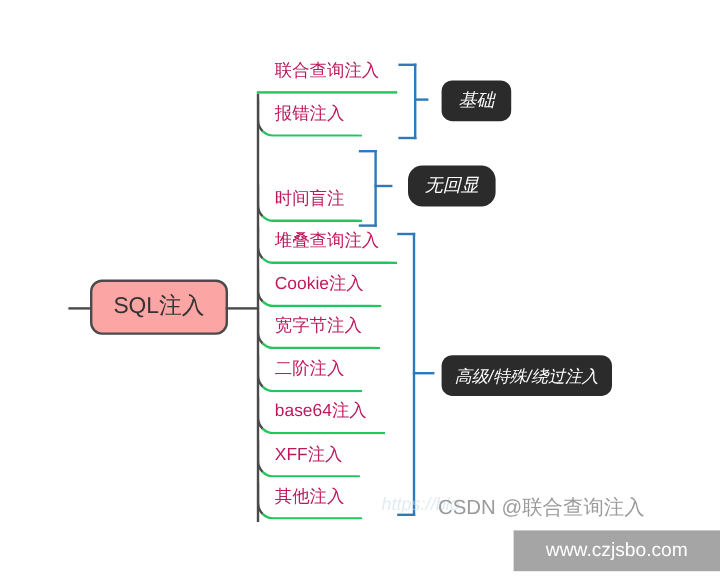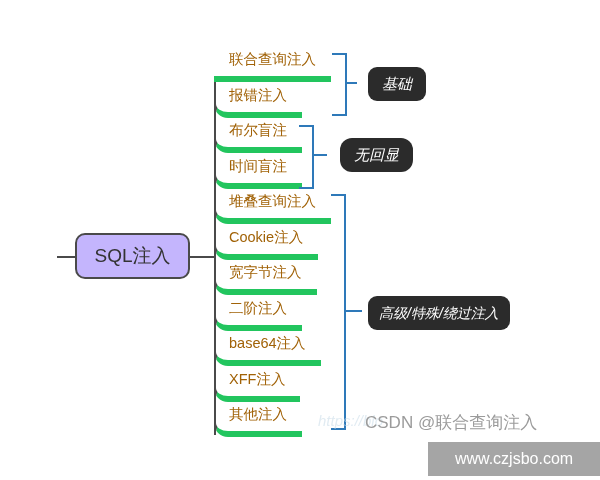--- a/index.html
+++ b/index.html
@@ -17,32 +17,32 @@
     letter-spacing:1px;
   }
   .site-badge{
     position:absolute;left:428px;top:442px;width:172px;height:34px;line-height:34px;
     background:#a5a5a5;color:#ffffff;font-size:16px;text-align:center;
   }
 
   
   .root-node{
     position:absolute;left:75px;top:233px;width:111px;height:42px;
-    background:#c4b5fd;border:2px solid #4a4a4a;border-radius:10px;
+    background:#fca5a5;border:2px solid #4a4a4a;border-radius:10px;
     color:#333333;font-size:19px;text-align:center;line-height:42px;
   }
   .stub-left{position:absolute;left:57px;top:256px;width:18px;height:2px;background:#4a4a4a;}
   .stub-right{position:absolute;left:188px;top:256px;width:28px;height:2px;background:#4a4a4a;}
 
   
   .trunk{position:absolute;left:214px;top:78px;width:2px;height:357px;background:#4a4a4a;}
   .item{
     position:absolute;left:214px;height:30px;line-height:27px;
-    color:#a16207;font-size:14.5px;white-space:nowrap;
-    border-left:2px solid #4a4a4a;border-bottom:6px solid #22c55e;
+    color:#be185d;font-size:14.5px;white-space:nowrap;
+    border-left:2px solid #4a4a4a;border-bottom:2px solid #22c55e;
     border-bottom-left-radius:14px;padding:0 15px 0 13px;
   }
   .item.first{border-left:none;border-bottom-left-radius:0;padding-left:15px;}
   .i1{top:46px;} .i2{top:82px;} .i3{top:117px;} .i4{top:153px;}
   .i5{top:188px;} .i6{top:224px;} .i7{top:259px;} .i8{top:295px;}
   .i9{top:330px;} .i10{top:366px;} .i11{top:401px;}
 
   
   .bracket{
     position:absolute;
@@ -82,21 +82,20 @@
 
   <div class="site-badge">www.czjsbo.com</div>
 
   <div class="stub-left"></div>
   <div class="root-node">SQL注入</div>
   <div class="stub-right"></div>
   <div class="trunk"></div>
 
   <div class="item first i1">联合查询注入</div>
   <div class="item i2">报错注入</div>
-  <div class="item i3">布尔盲注</div>
   <div class="item i4">时间盲注</div>
   <div class="item i5">堆叠查询注入</div>
   <div class="item i6">Cookie注入</div>
   <div class="item i7">宽字节注入</div>
   <div class="item i8">二阶注入</div>
   <div class="item i9">base64注入</div>
   <div class="item i10">XFF注入</div>
   <div class="item i11">其他注入</div>
 
   <div class="bracket br1"></div>

